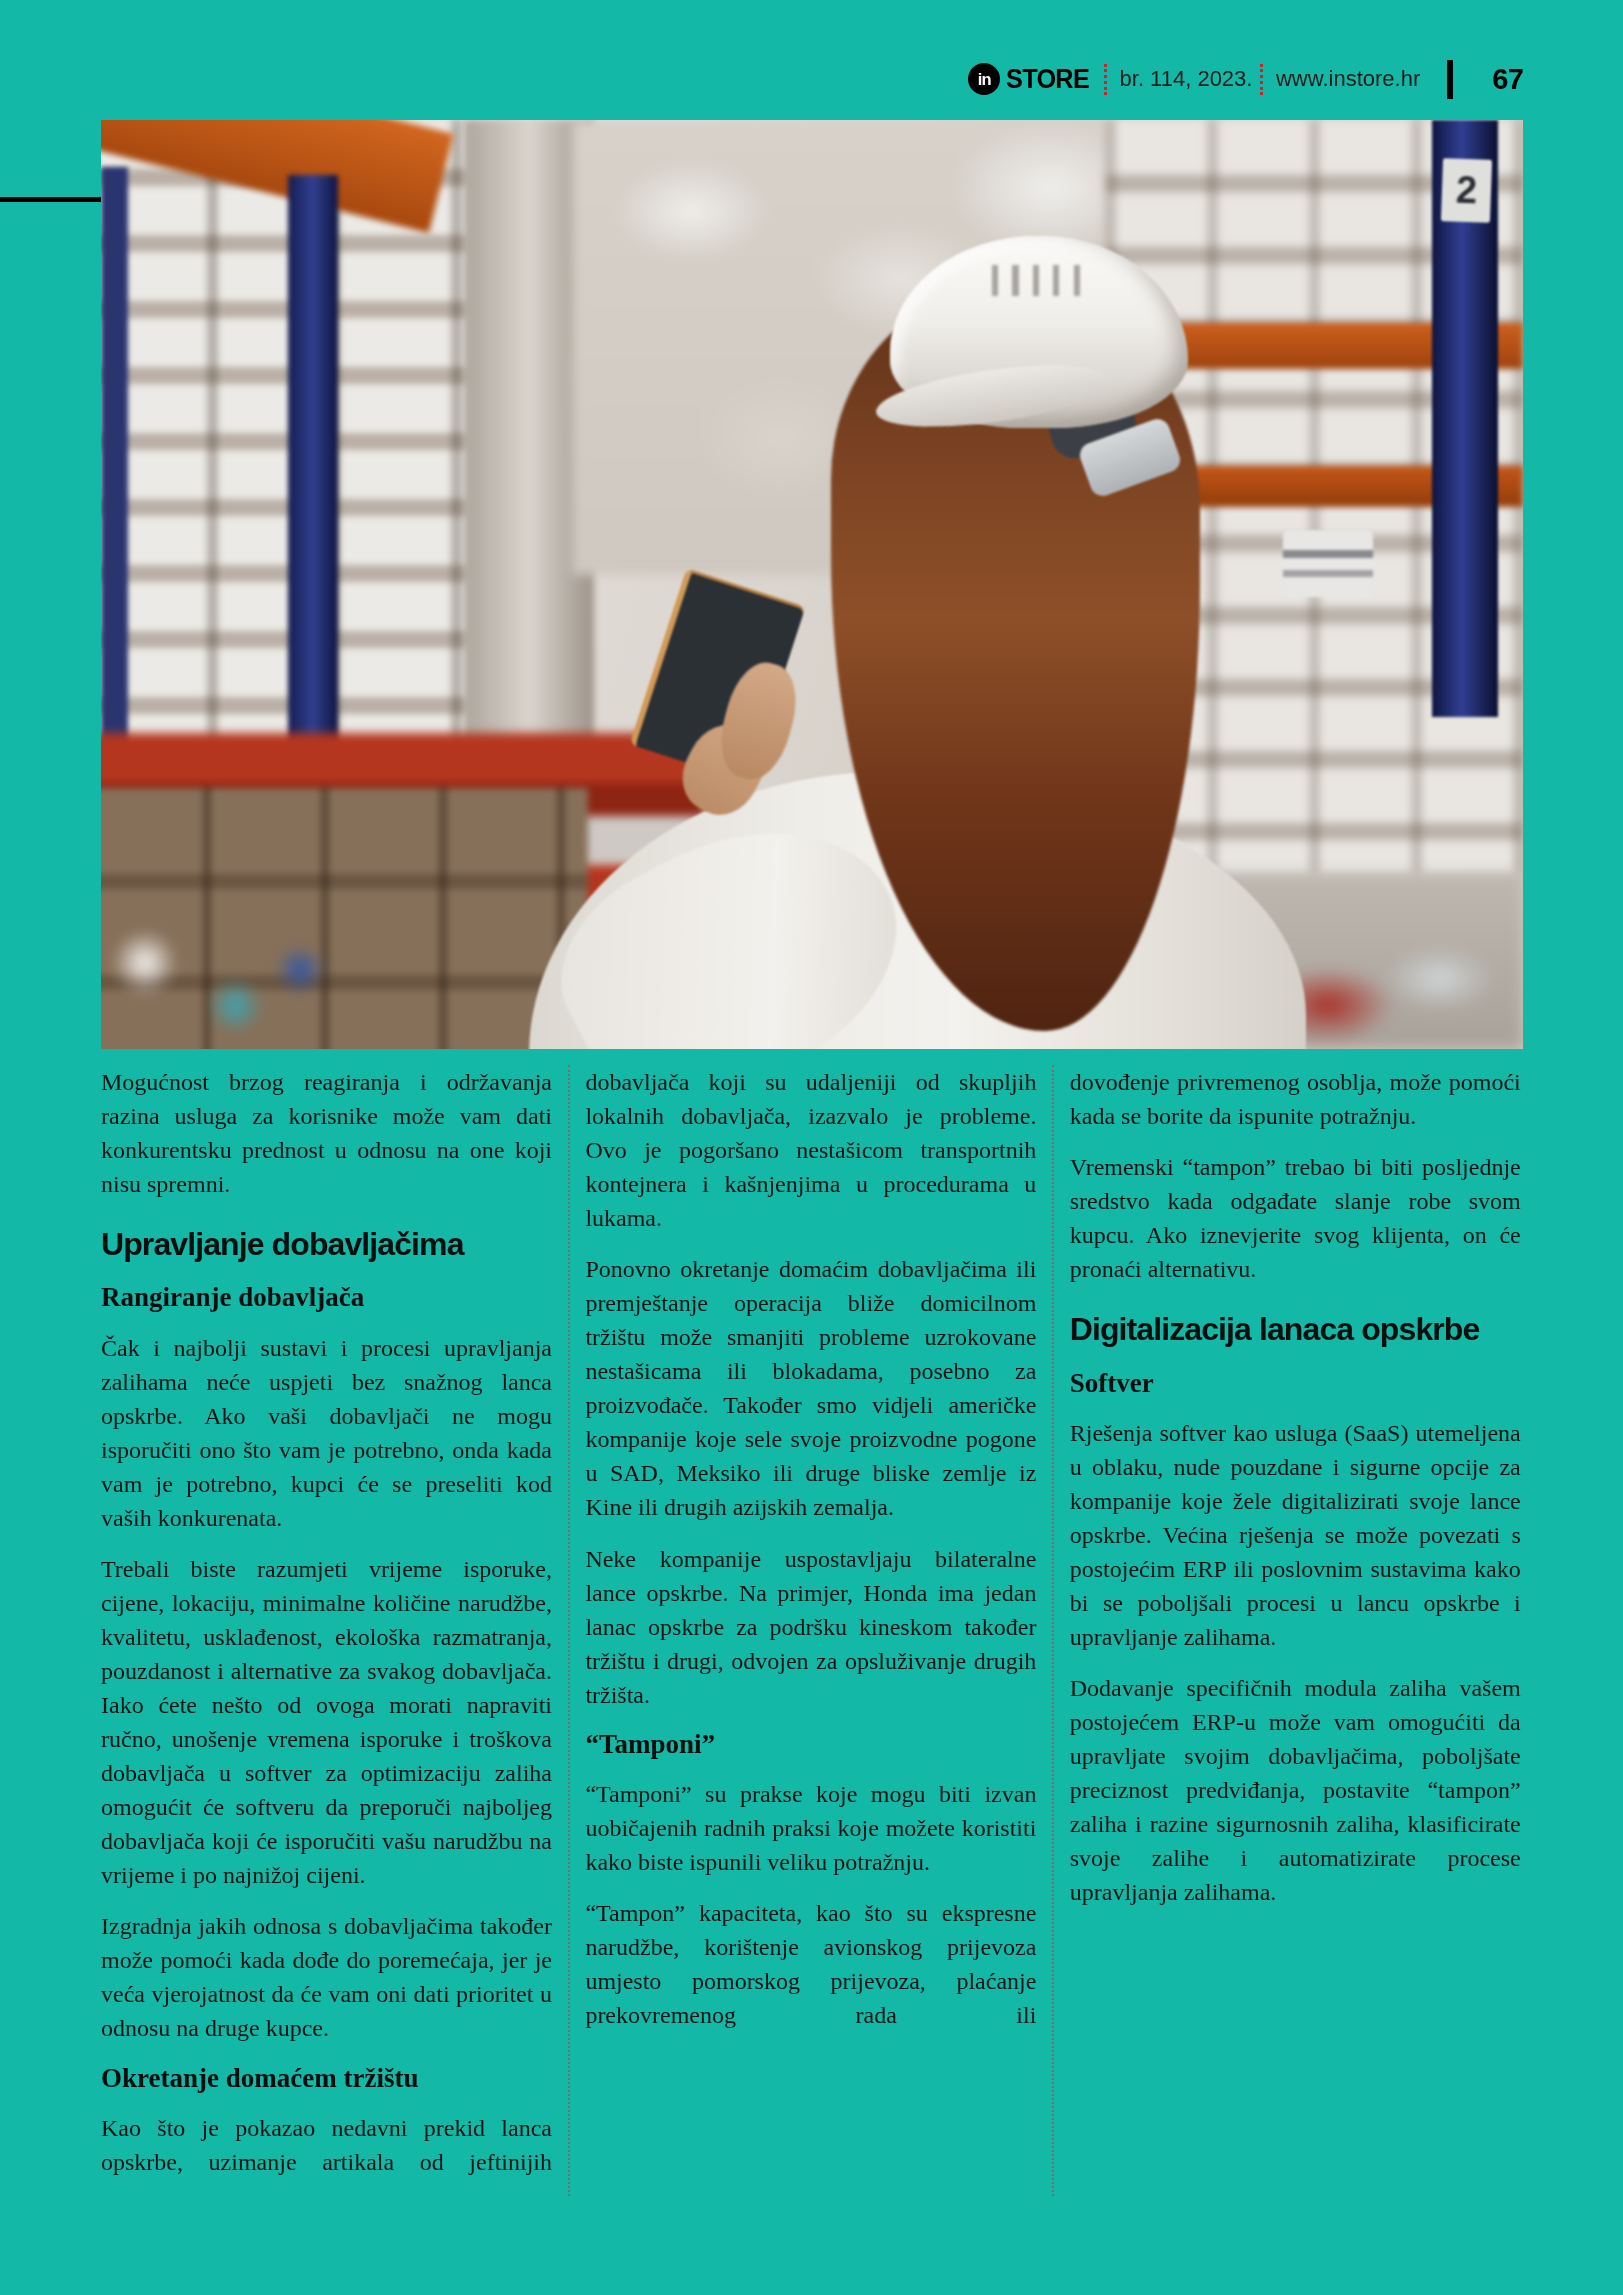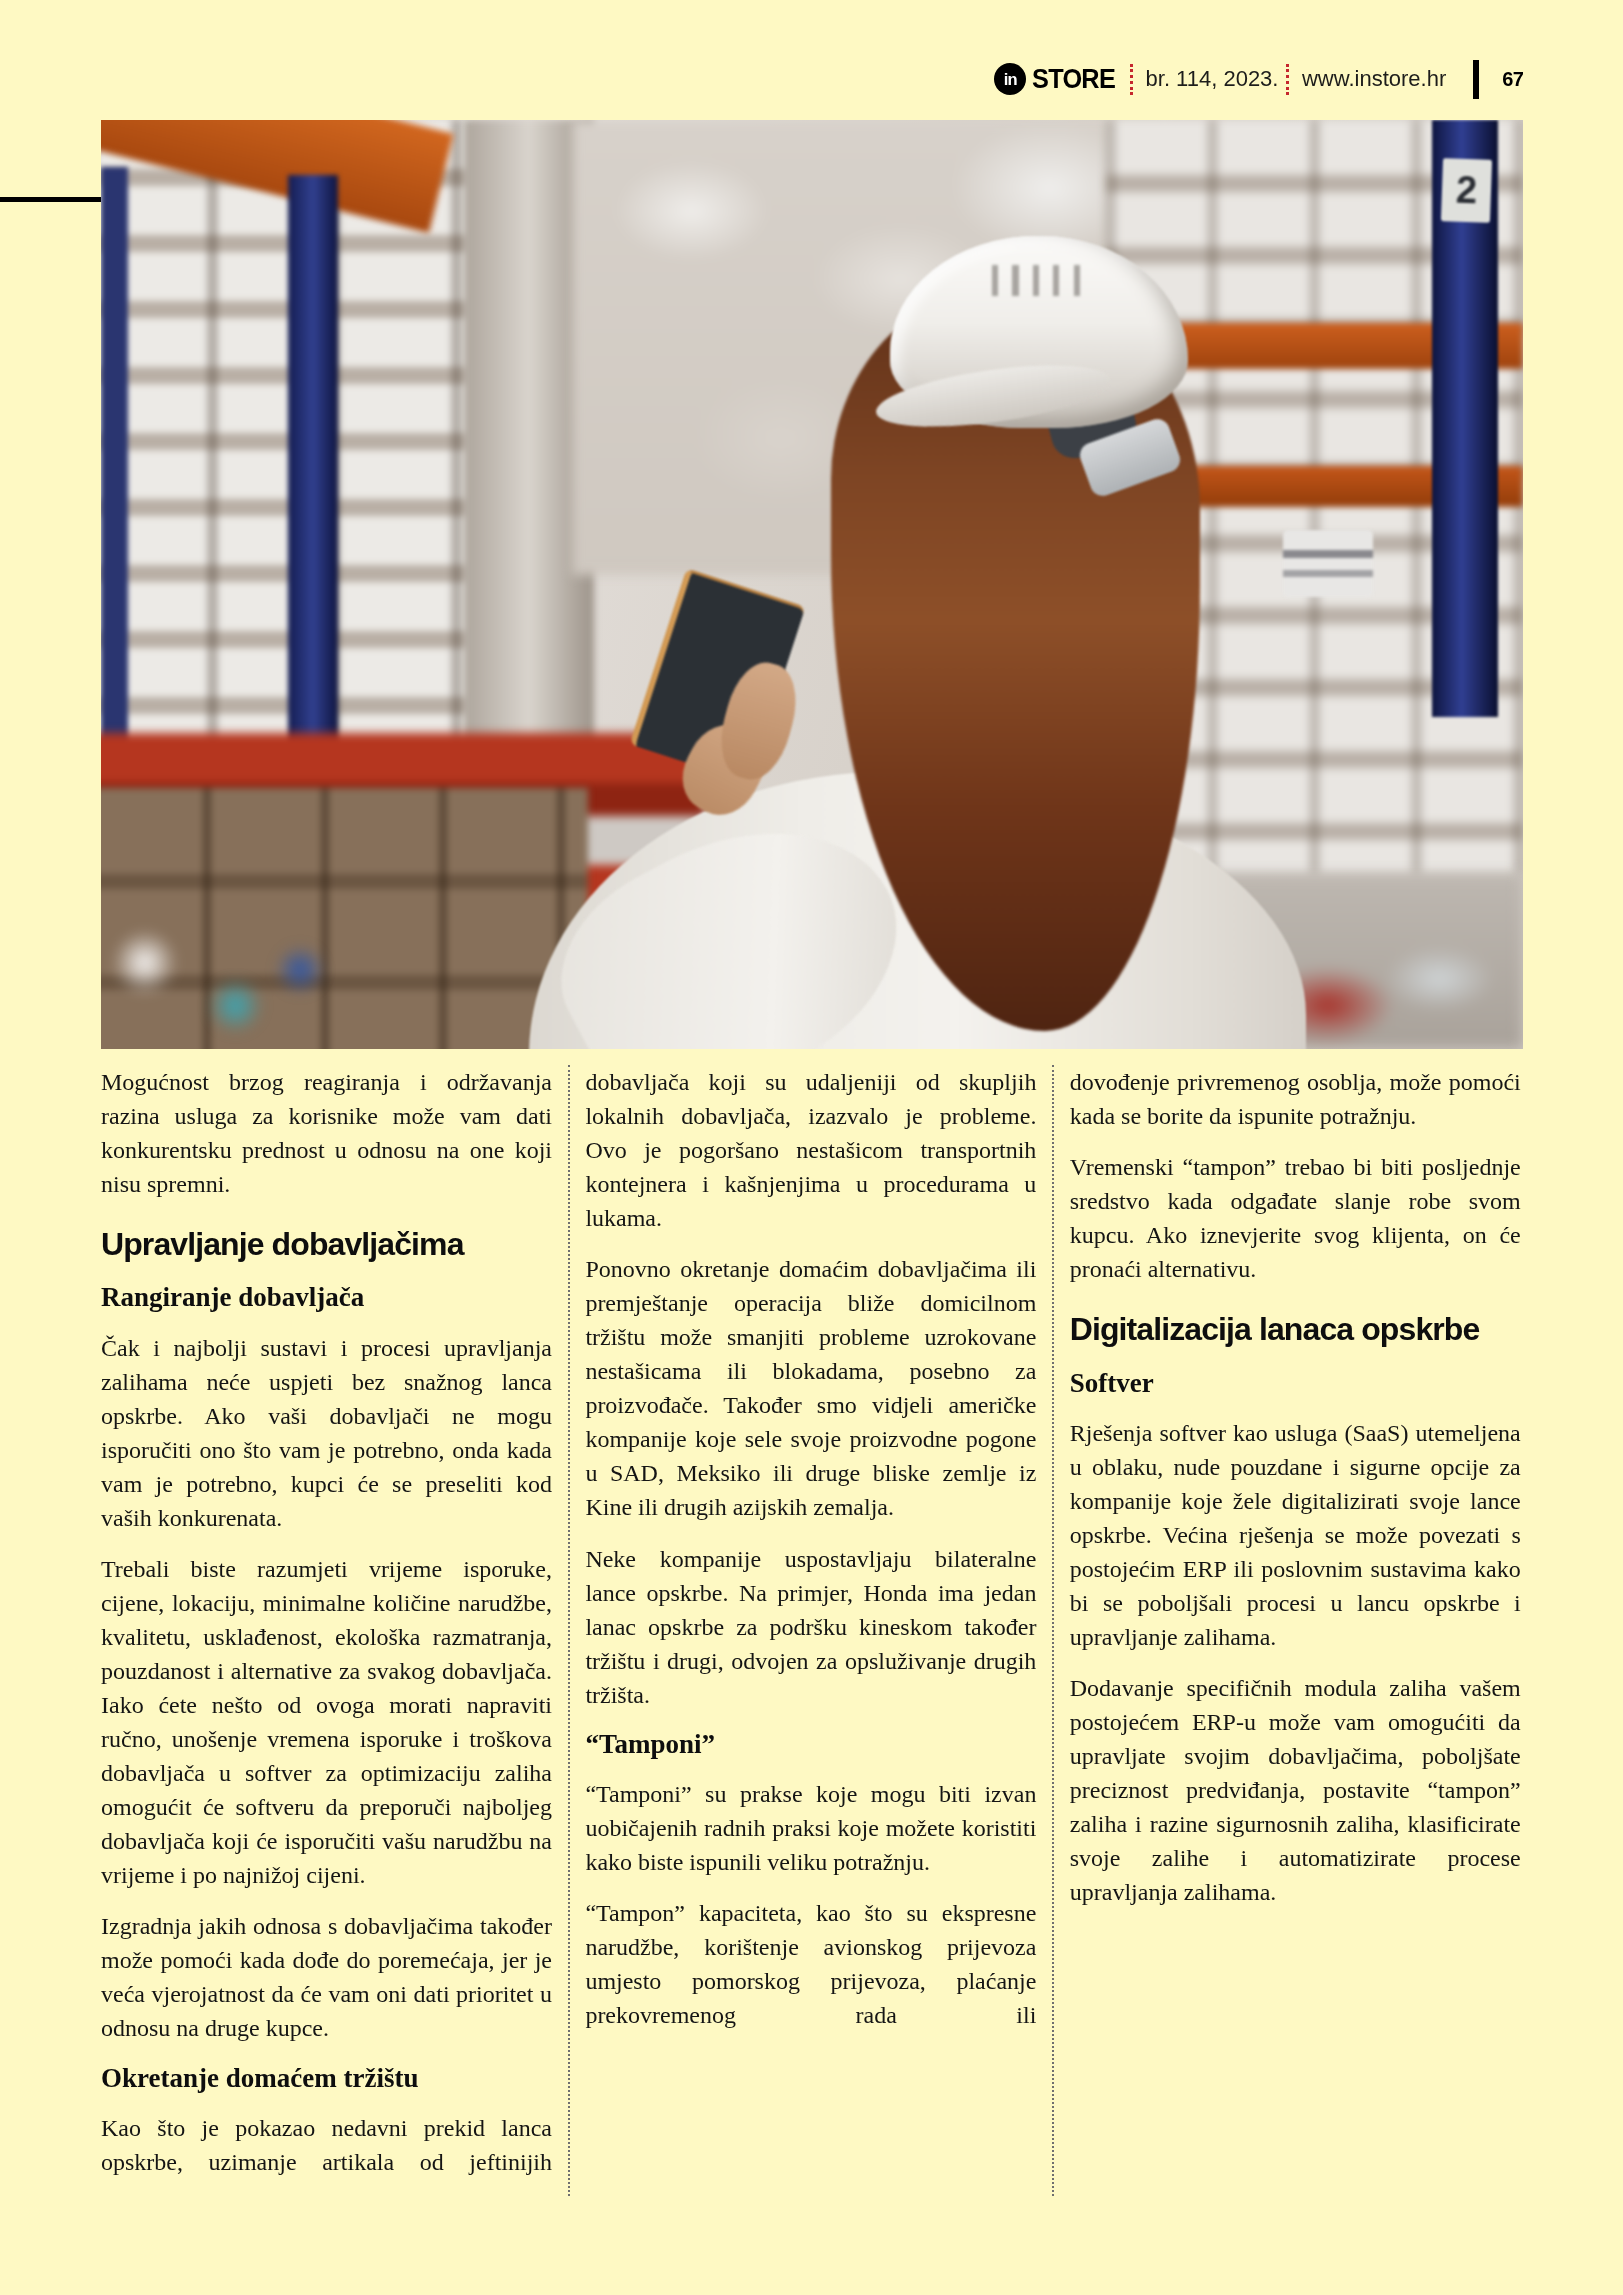--- a/index.html
+++ b/index.html
@@ -1,30 +1,30 @@
 <!DOCTYPE html>
 <html lang="hr" style="font-size:12.6px"><head>
 <meta charset="utf-8">
 <style>
   html,body{margin:0;padding:0;background:#ffffff;}
-  .page{position:relative;width:1623px;height:2295px;background:#fef9c3;overflow:hidden;
+  .page{position:relative;width:1623px;height:2295px;background:#14b8a6;overflow:hidden;
         font-family:"Liberation Serif",serif;color:#151514;}
 
   
   .masthead{position:absolute;top:58px;right:100px;height:42px;display:flex;align-items:center;
             font-family:"Liberation Sans",sans-serif;}
   .logo-circle{width:32px;height:32px;border-radius:50%;background:#000;color:#fff;
                display:flex;align-items:center;justify-content:center;
                font-weight:bold;font-size:16.5px;letter-spacing:-0.8px;}
   .logo-store{font-weight:bold;font-size:27.5px;letter-spacing:-0.8px;margin-left:5.5px;color:#000;
               transform:scaleX(.92);transform-origin:left center;}
   .red-sep{width:0;height:31px;border-left:3.9px dotted #c5272d;margin:0 12.6px 0 7.9px;}
   .issue,.website{font-size:22px;color:#1d1d1b;white-space:nowrap;}
   .black-bar{width:5.5px;height:39px;background:#000;margin:0 23.6px 0 27px;}
-  .page-num{font-weight:bold;font-size:20px;letter-spacing:-0.8px;color:#000;}
+  .page-num{font-weight:bold;font-size:29px;letter-spacing:-0.8px;color:#000;margin-left:16px;}
 
   .left-rule{position:absolute;left:0;top:197px;width:101px;height:4.7px;background:#000;}
 
   
   .photo{position:absolute;left:101px;top:120px;width:1422px;height:929px;overflow:hidden;margin:0;
          background:linear-gradient(105deg,#d3cdc7 0%,#e2ddd8 30%,#d8d2cb 55%,#cfc9c2 100%);}
   .ph{position:absolute;}
   .sacks-left{left:-15.7px;top:0;width:385px;height:730px;
     background:
       repeating-linear-gradient(90deg,rgba(61,47,35,.32) 0 11px,transparent 11px 122px),

